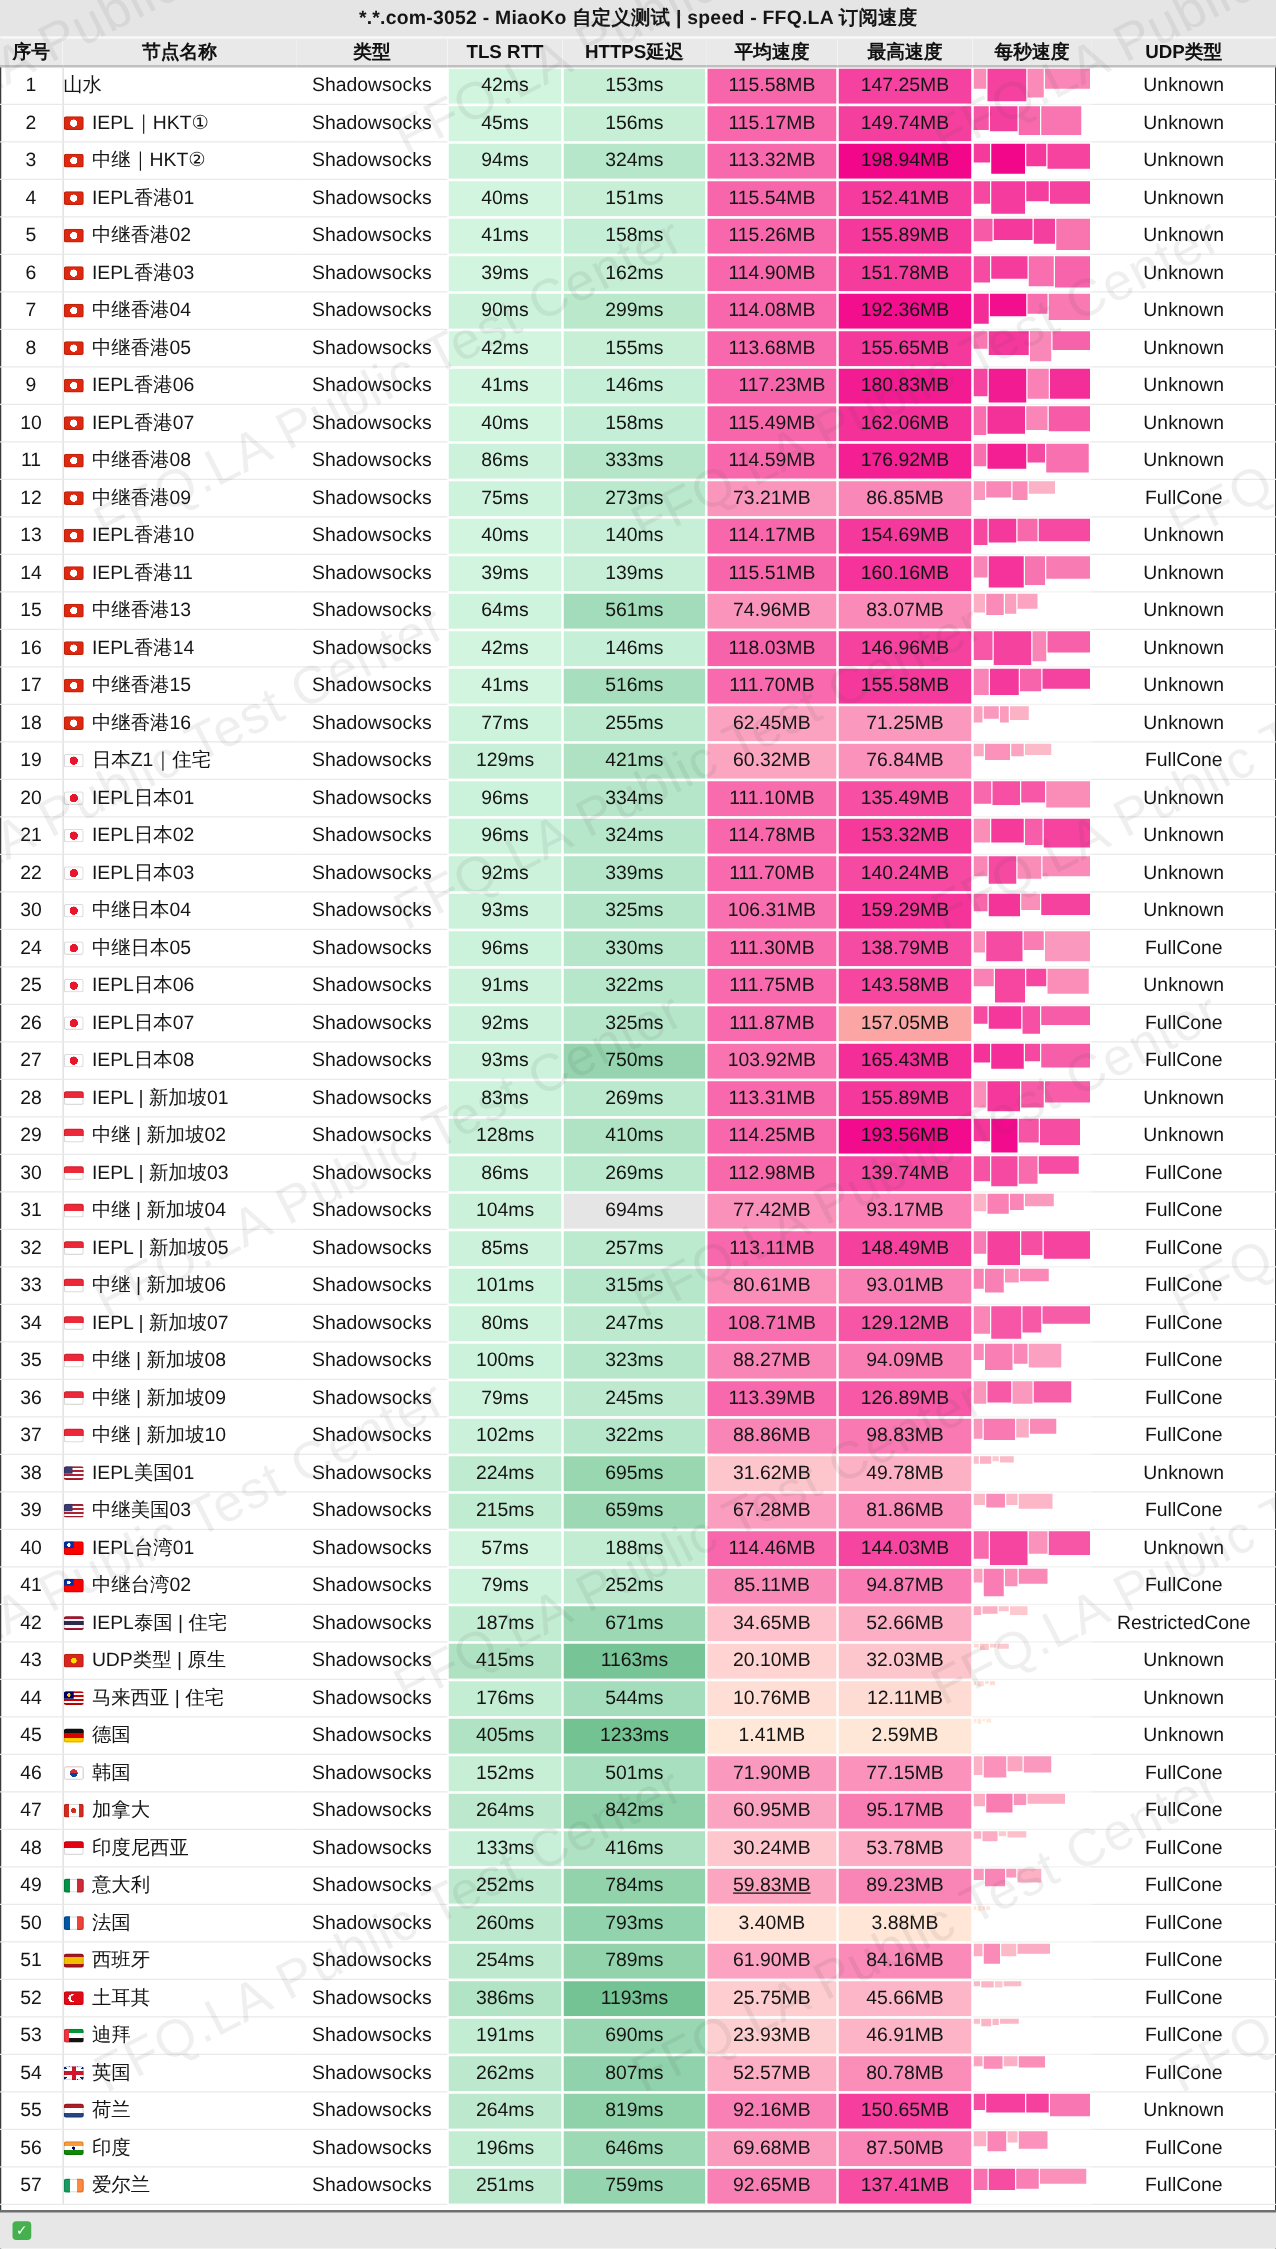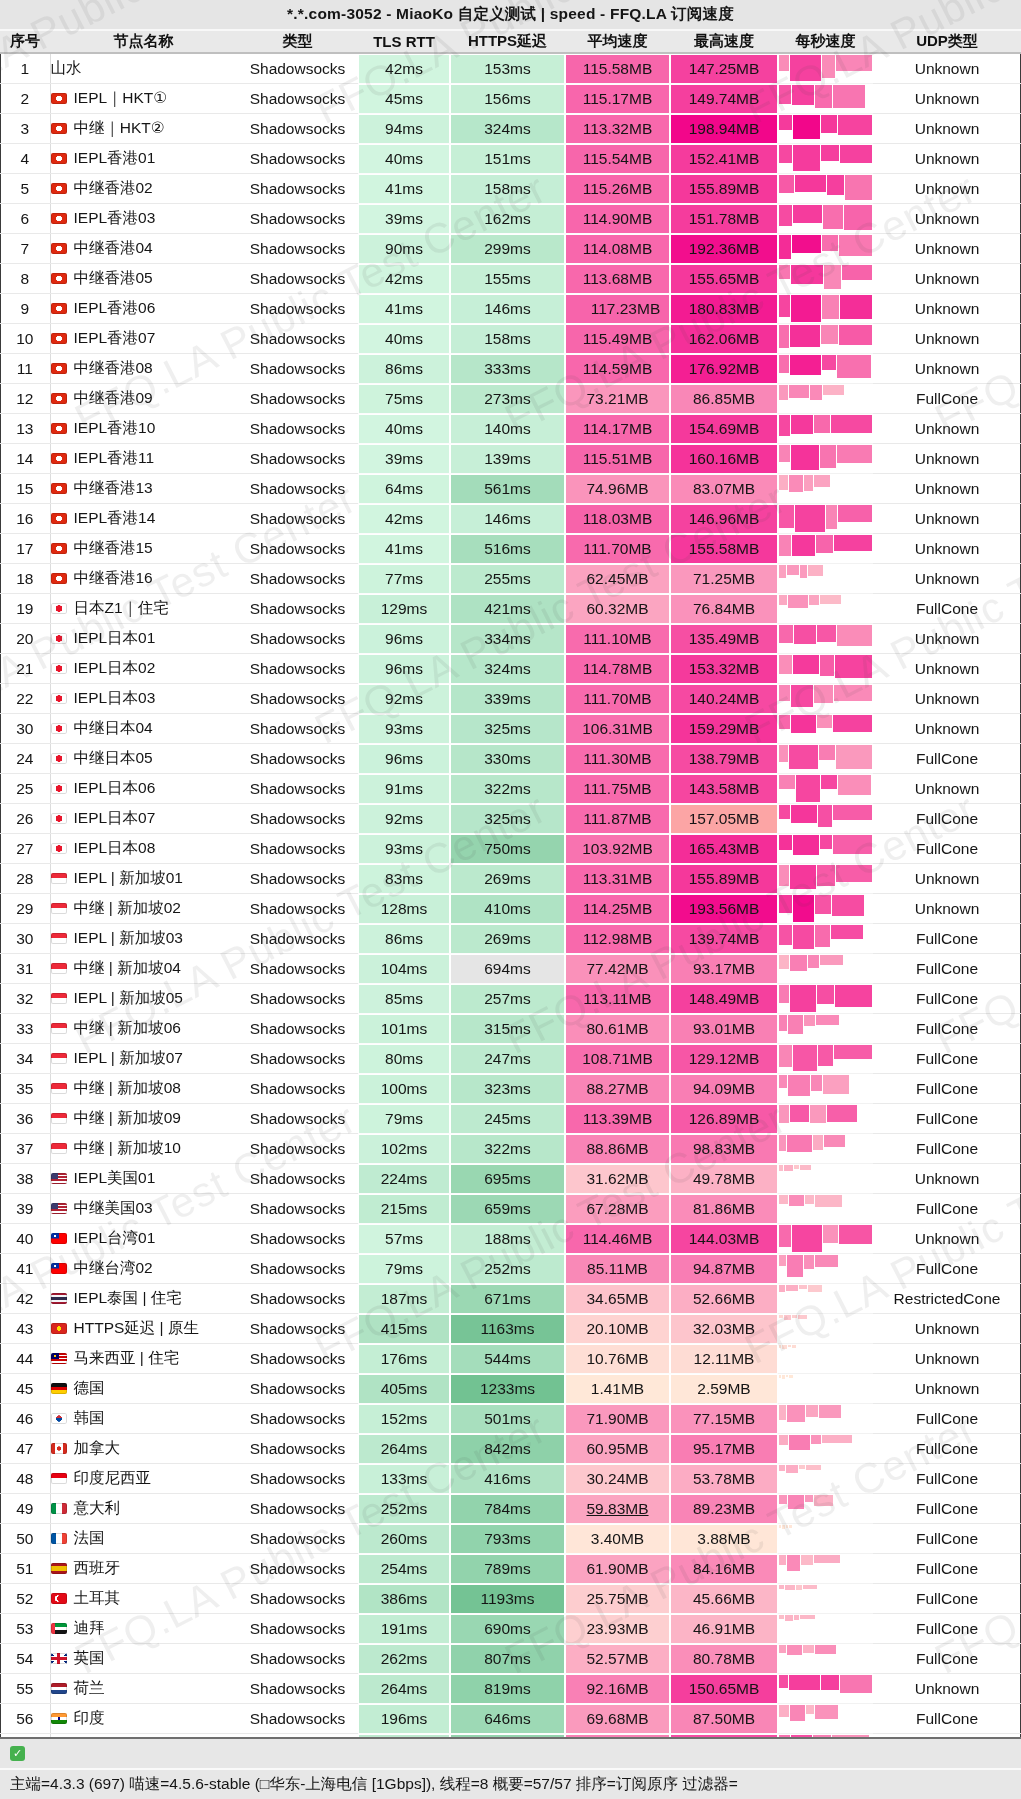--- a/index.html
+++ b/index.html
@@ -1414,21 +1414,21 @@
             <i style="width: 14.4566px; height: 7.07342px; background: rgb(253, 201, 206);"></i>
           </div>
         </td>
         <td class="w udpc">RestrictedCone</td>
       </tr>
       <tr>
         <td class="w no">43</td>
         <td class="w namec">
           <div class="namewrap">
             <span class="flag f-vn"></span>
-            <span>HTTPS延迟 | 原生</span>
+            <span>UDP类型 | 原生</span>
           </div>
         </td>
         <td class="w typec">Shadowsocks</td>
         <td class="cellc">
           <div class="fill" style="background: rgb(175, 226, 195);">415ms</div>
         </td>
         <td class="cellc">
           <div class="fill" style="background: rgb(119, 196, 150);">1163ms</div>
         </td>
         <td class="cellc">
@@ -1902,16 +1902,13 @@
     <span style="left: 720px; top: 1210px;">FFQ.LA Public Test Center</span>
     <span style="left: 50px; top: 1520px;">FFQ.LA Public Test Center</span>
     <span style="left: 480px; top: 1520px;">FFQ.LA Public Test Center</span>
     <span style="left: 910px; top: 1520px;">FFQ.LA Public Test Center</span>
   </div>
 
 <div class="footer">
   <div class="footrow">
     <span class="checkicon">✓</span>
   </div>
-  <div class="footrow">
-    <span>主端=4.3.3 (697) 喵速=4.5.6-stable (□华东-上海电信 [1Gbps]), 线程=8 概要=57/57 排序=订阅原序 过滤器=</span>
-  </div>
 </div>
 
 </body></html>

